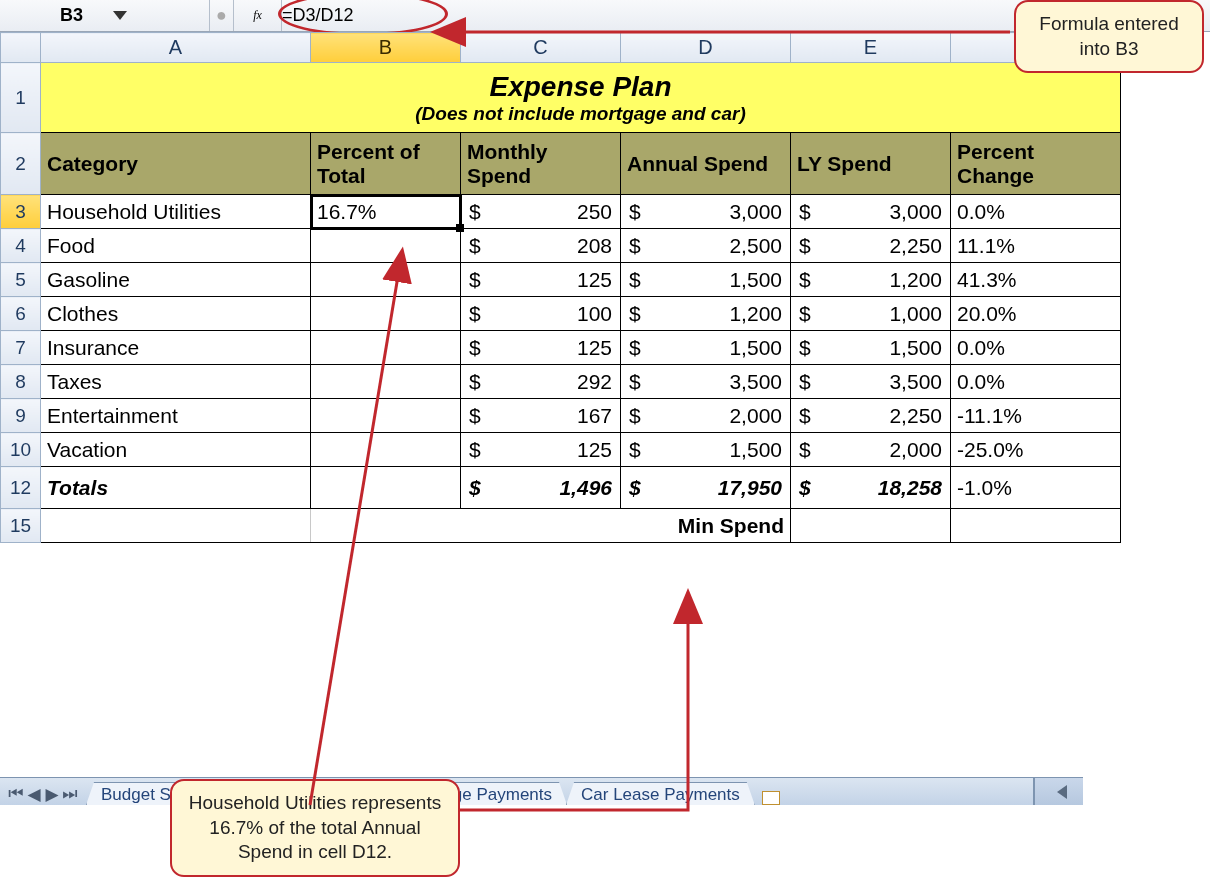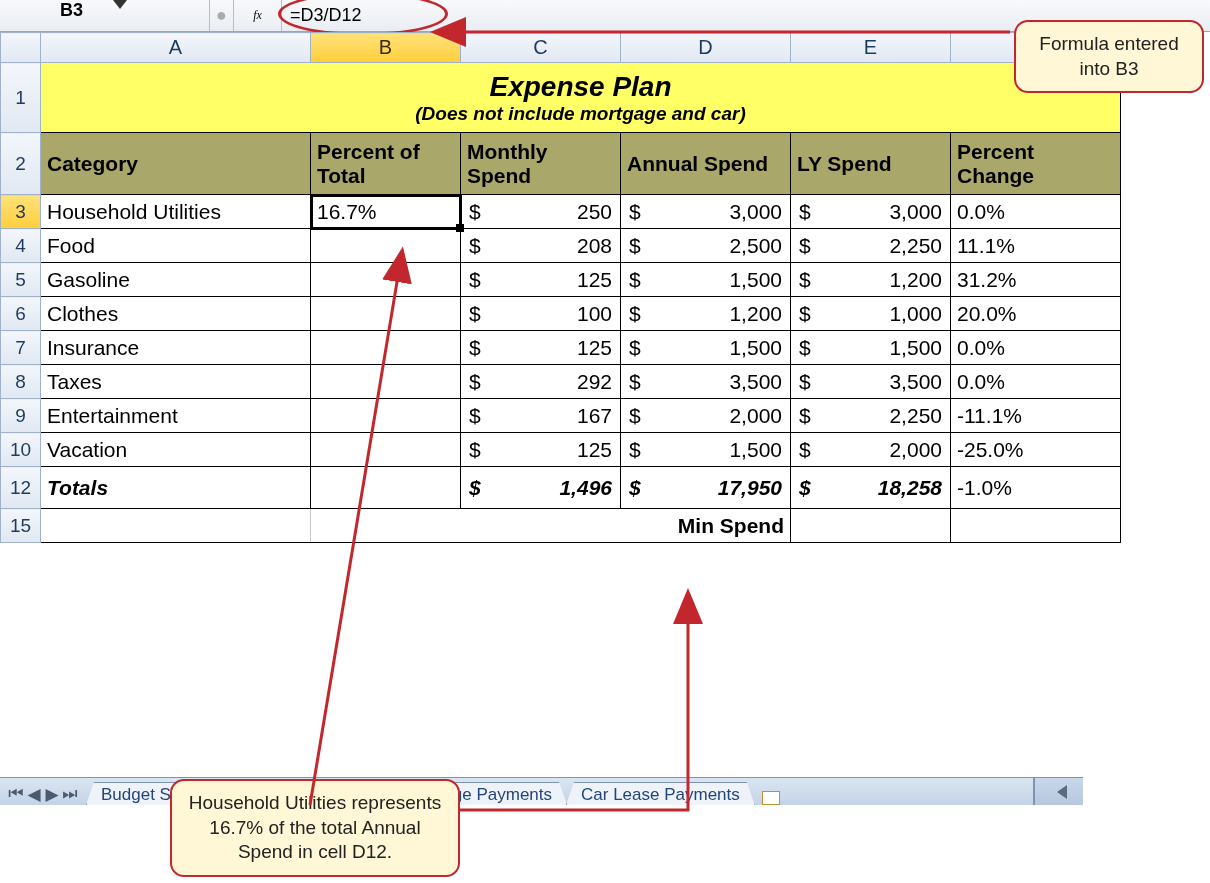--- a/index.html
+++ b/index.html
@@ -15,21 +15,21 @@
   
   .formula-bar {
     display: flex;
     align-items: center;
     height: 32px;
     background: linear-gradient(#f8f9fb, #e9edf3);
     border-bottom: 1px solid #9aa6b6;
     font-size: 18px;
   }
   .name-box-wrap {
-    display:flex; 
+    display:flex; align-items:center;
     width: 210px; height:100%;
     border-right:1px solid #b5bfcc;
     padding-left: 60px;
   }
   .name-box {
     font-weight: bold;
   }
   .name-dd {
     margin-left: 30px;
     width:0;height:0;border-left:7px solid transparent;border-right:7px solid transparent;border-top:9px solid #333;
@@ -37,21 +37,21 @@
   .fx-sep {
     width: 24px; height:100%; border-right:1px solid #b5bfcc;
     display:flex;align-items:center;justify-content:center;color:#aaa;
   }
   .fx-label {
     width: 48px; text-align:center; font-style: italic; font-family: 'Times New Roman', serif;
     font-size:12px; border-right:1px solid #b5bfcc; height:100%; display:flex;align-items:center;justify-content:center;
     position:relative;
   }
   .formula-text {
-    padding-left: 8px;
+    padding-left: 0;
   }
   
   .fx-ellipse {
     position:absolute; left:278px; top:-8px; width:170px; height:44px;
     border:3px solid #c1272d; border-radius: 50%;
     pointer-events:none;
   }
   
   .grid-wrap {
     position: relative;
@@ -168,21 +168,21 @@
     position:absolute;
     background:#fff7d6;
     border:2px solid #c1272d;
     border-radius:14px;
     padding:10px 16px;
     font-size:19px;
     text-align:center;
     color:#222;
     line-height:1.3;
   }
-  .callout-top { right:6px; top:20px; width:190px; }
+  .callout-top { right:6px; top:0; width:190px; }
   .callout-bottom { left:170px; bottom:6px; width:290px; }
   
   svg.overlay { position:absolute; left:0; top:0; pointer-events:none; }
 </style>
 </head>
 <body>
 
 <div class="formula-bar">
   <div class="name-box-wrap">
     <span class="name-box">B3</span>
@@ -292,21 +292,21 @@
               <span class="sym">$</span>
               <span class="val">1,500</span>
             </div>
           </td>
     <td class="cell blk">
             <div class="money">
               <span class="sym">$</span>
               <span class="val">1,200</span>
             </div>
           </td>
-    <td class="cell blk num">31.2%</td>
+    <td class="cell blk num">41.3%</td>
         </tr>
         <tr>
     <th class="rowhead ">6</th>
     <td class="cell blk">Clothes</td>
     <td class="cell blk num "></td>
     <td class="cell blk">
             <div class="money">
               <span class="sym">$</span>
               <span class="val">100</span>
             </div>

